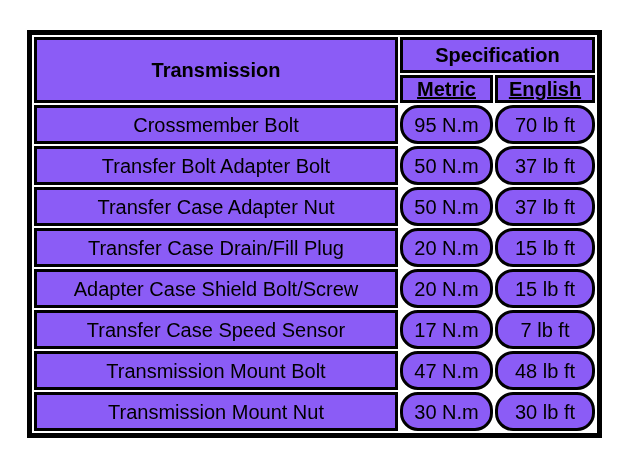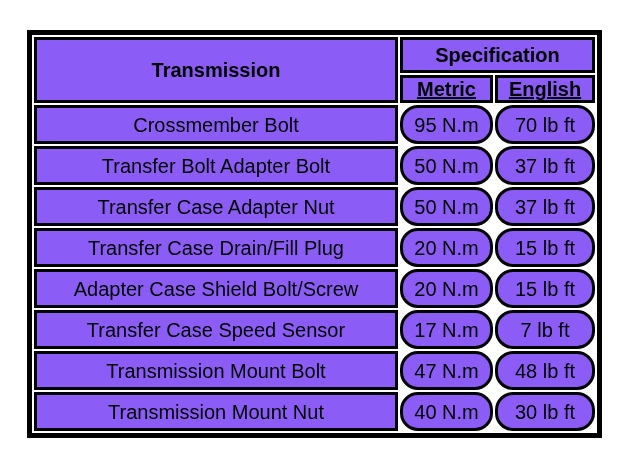--- a/index.html
+++ b/index.html
@@ -115,19 +115,19 @@
     </tr>
 
     <tr>
       <td class="app-cell">Transmission Mount Bolt</td>
       <td class="val-cell">47 N.m</td>
       <td class="val-cell">48 lb ft</td>
     </tr>
 
     <tr>
       <td class="app-cell">Transmission Mount Nut</td>
-      <td class="val-cell">40 N.m</td>
+      <td class="val-cell">30 N.m</td>
       <td class="val-cell">30 lb ft</td>
     </tr>
   </tbody>
   </table>
 
 </div>
 
 </body></html>

